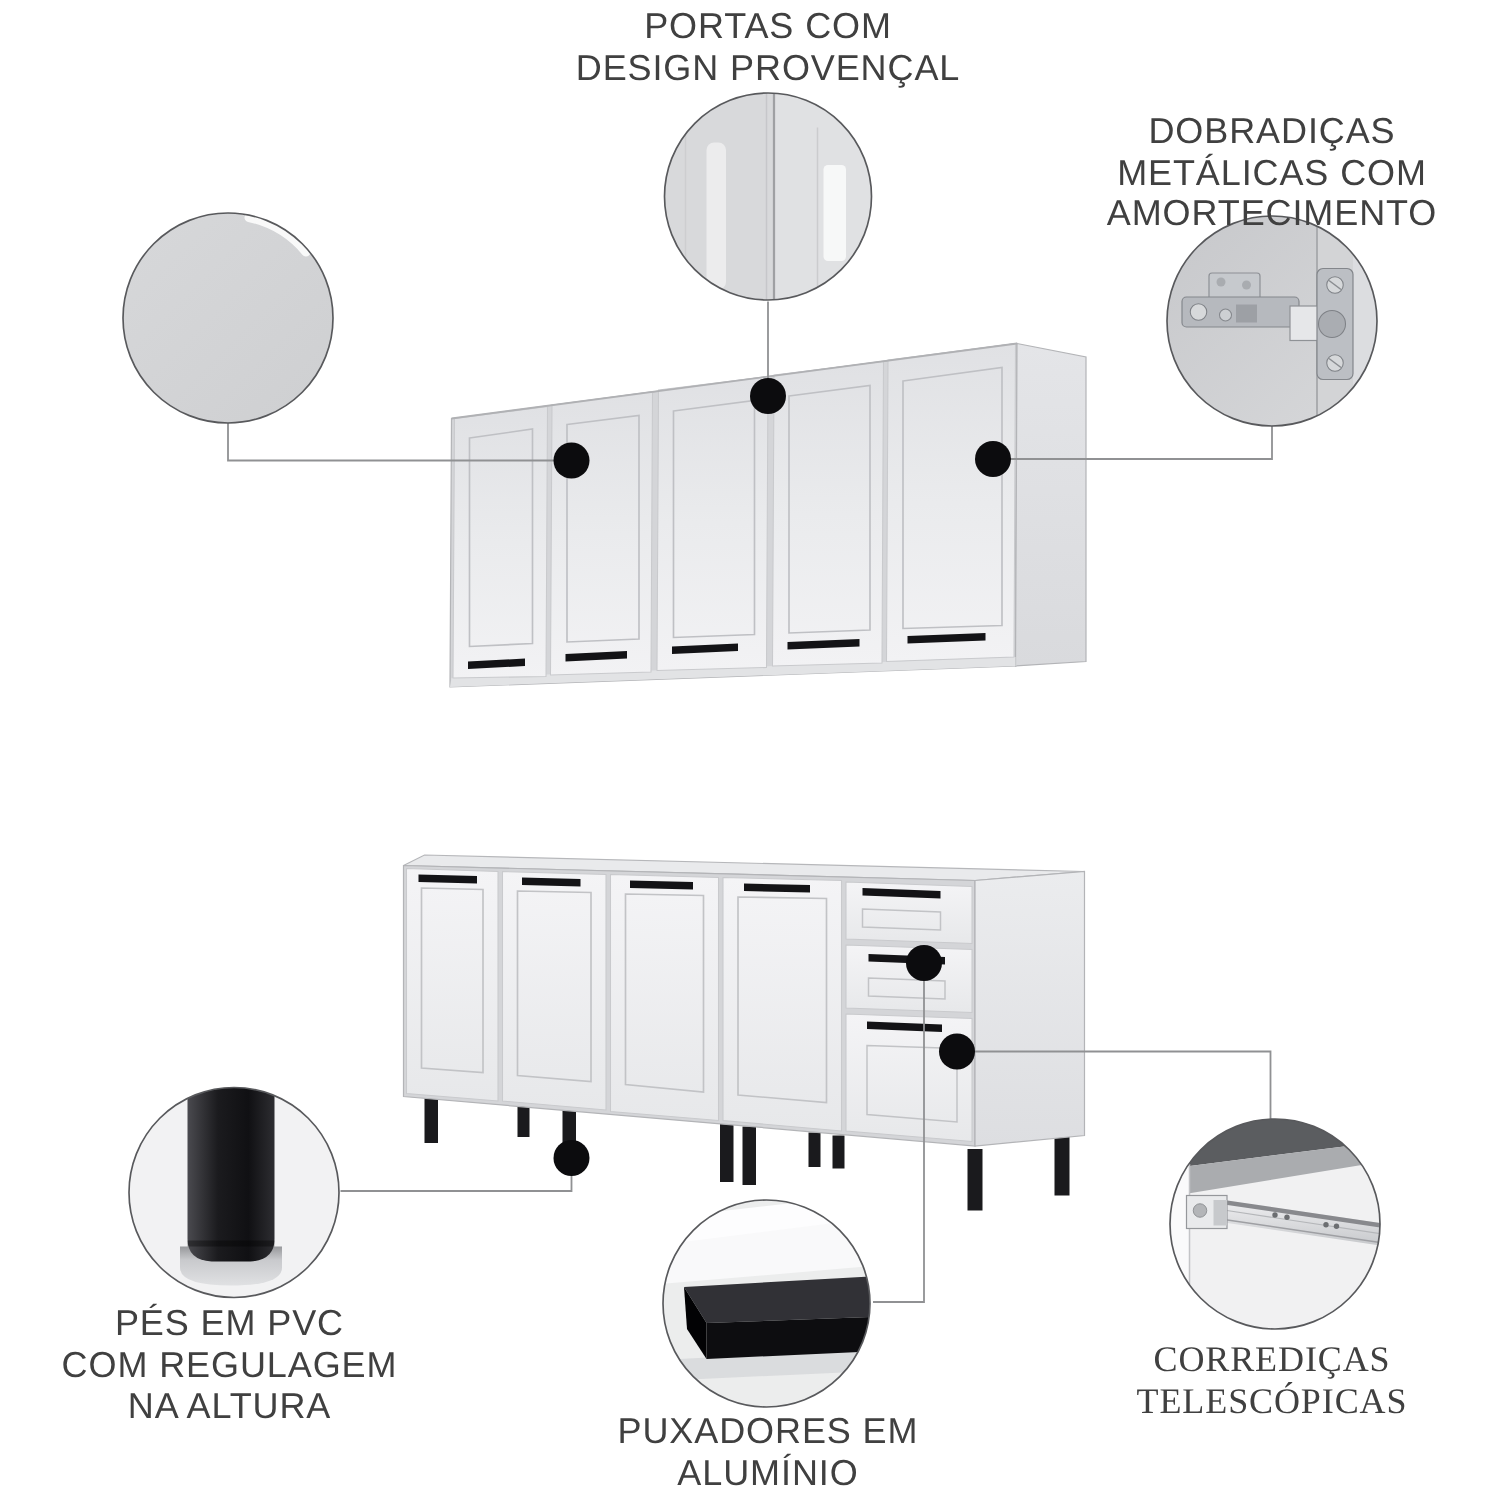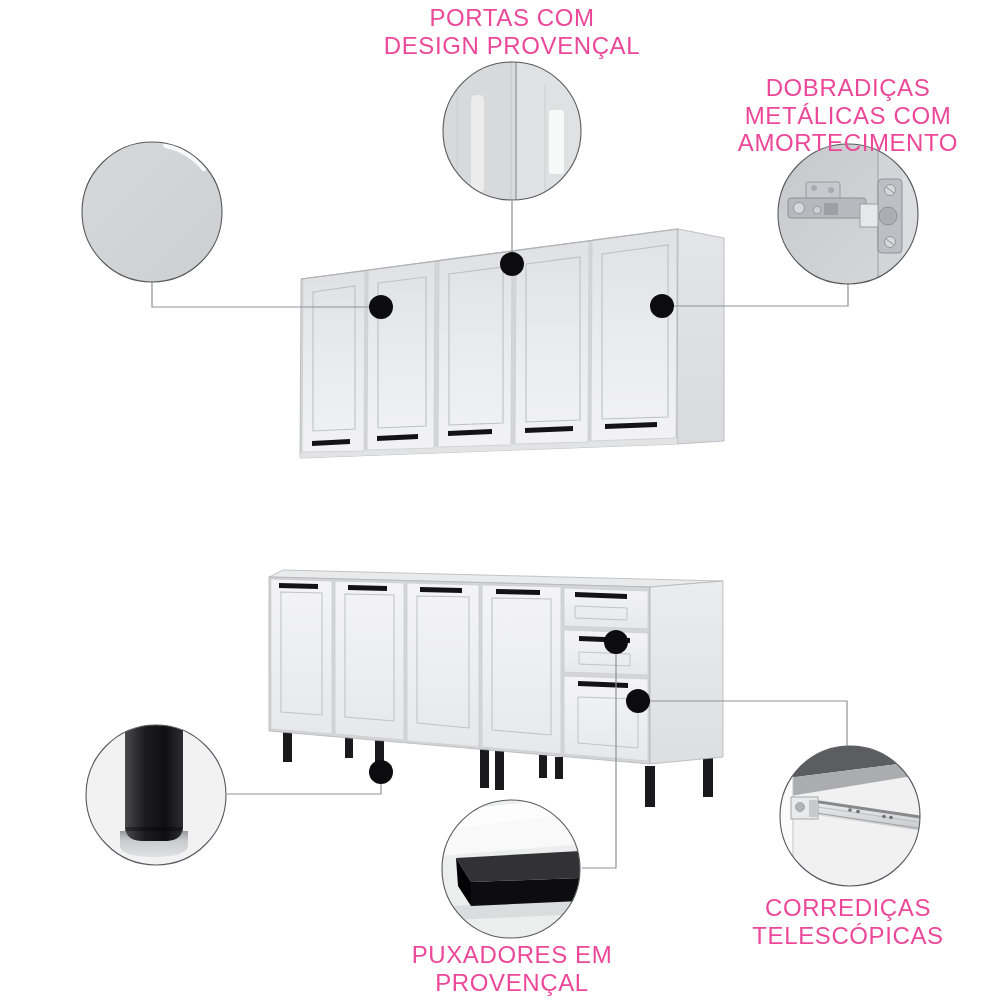--- a/index.html
+++ b/index.html
@@ -8,21 +8,21 @@
     overflow:hidden;font-family:"Liberation Sans", sans-serif;
   }
   .art{position:absolute;left:0;top:0;}
   .callout-label{
     position:absolute;
     text-align:center;
     font-size:24px;
     line-height:27.5px;
     letter-spacing:0.6px;
     font-weight:400;
-    color:#ec4899;
+    color:#404040;
     white-space:pre-line;
   }
 </style>
 </head>
 <body>
 
 <div class="stage">
 
   <svg class="art" width="1000" height="1000" viewBox="0 0 1000 1000">
     <defs>
@@ -282,18 +282,21 @@
       </g>
       <circle cx="850" cy="816" r="70" fill="none" stroke="#58595c" stroke-width="1.1"></circle>
     </g>
   </svg>
 
   <div class="callout-label" style="left:362px; top:4px;   width:300px;">PORTAS COM
 DESIGN PROVENÇAL</div>
   <div class="callout-label" style="left:698px; top:58px;  width:300px;margin-top:16px;">DOBRADIÇAS
 METÁLICAS COM
 AMORTECIMENTO</div>
+  <div class="callout-label" style="left:8px;   top:869px; width:290px;">PÉS EM PVC
+COM REGULAGEM
+NA ALTURA</div>
   <div class="callout-label" style="left:362px; top:941px; width:300px;">PUXADORES EM
-PROVENÇAL</div>
-  <div class="callout-label" style="left:698px; top:894px; width:300px;">CORREDIÇAS
+ALUMÍNIO</div>
+  <div class="callout-label" style="left:698px; top:894px; width:300px;font-family:Liberation Serif, serif;">CORREDIÇAS
 TELESCÓPICAS</div>
 
 </div>
 
 </body></html>

